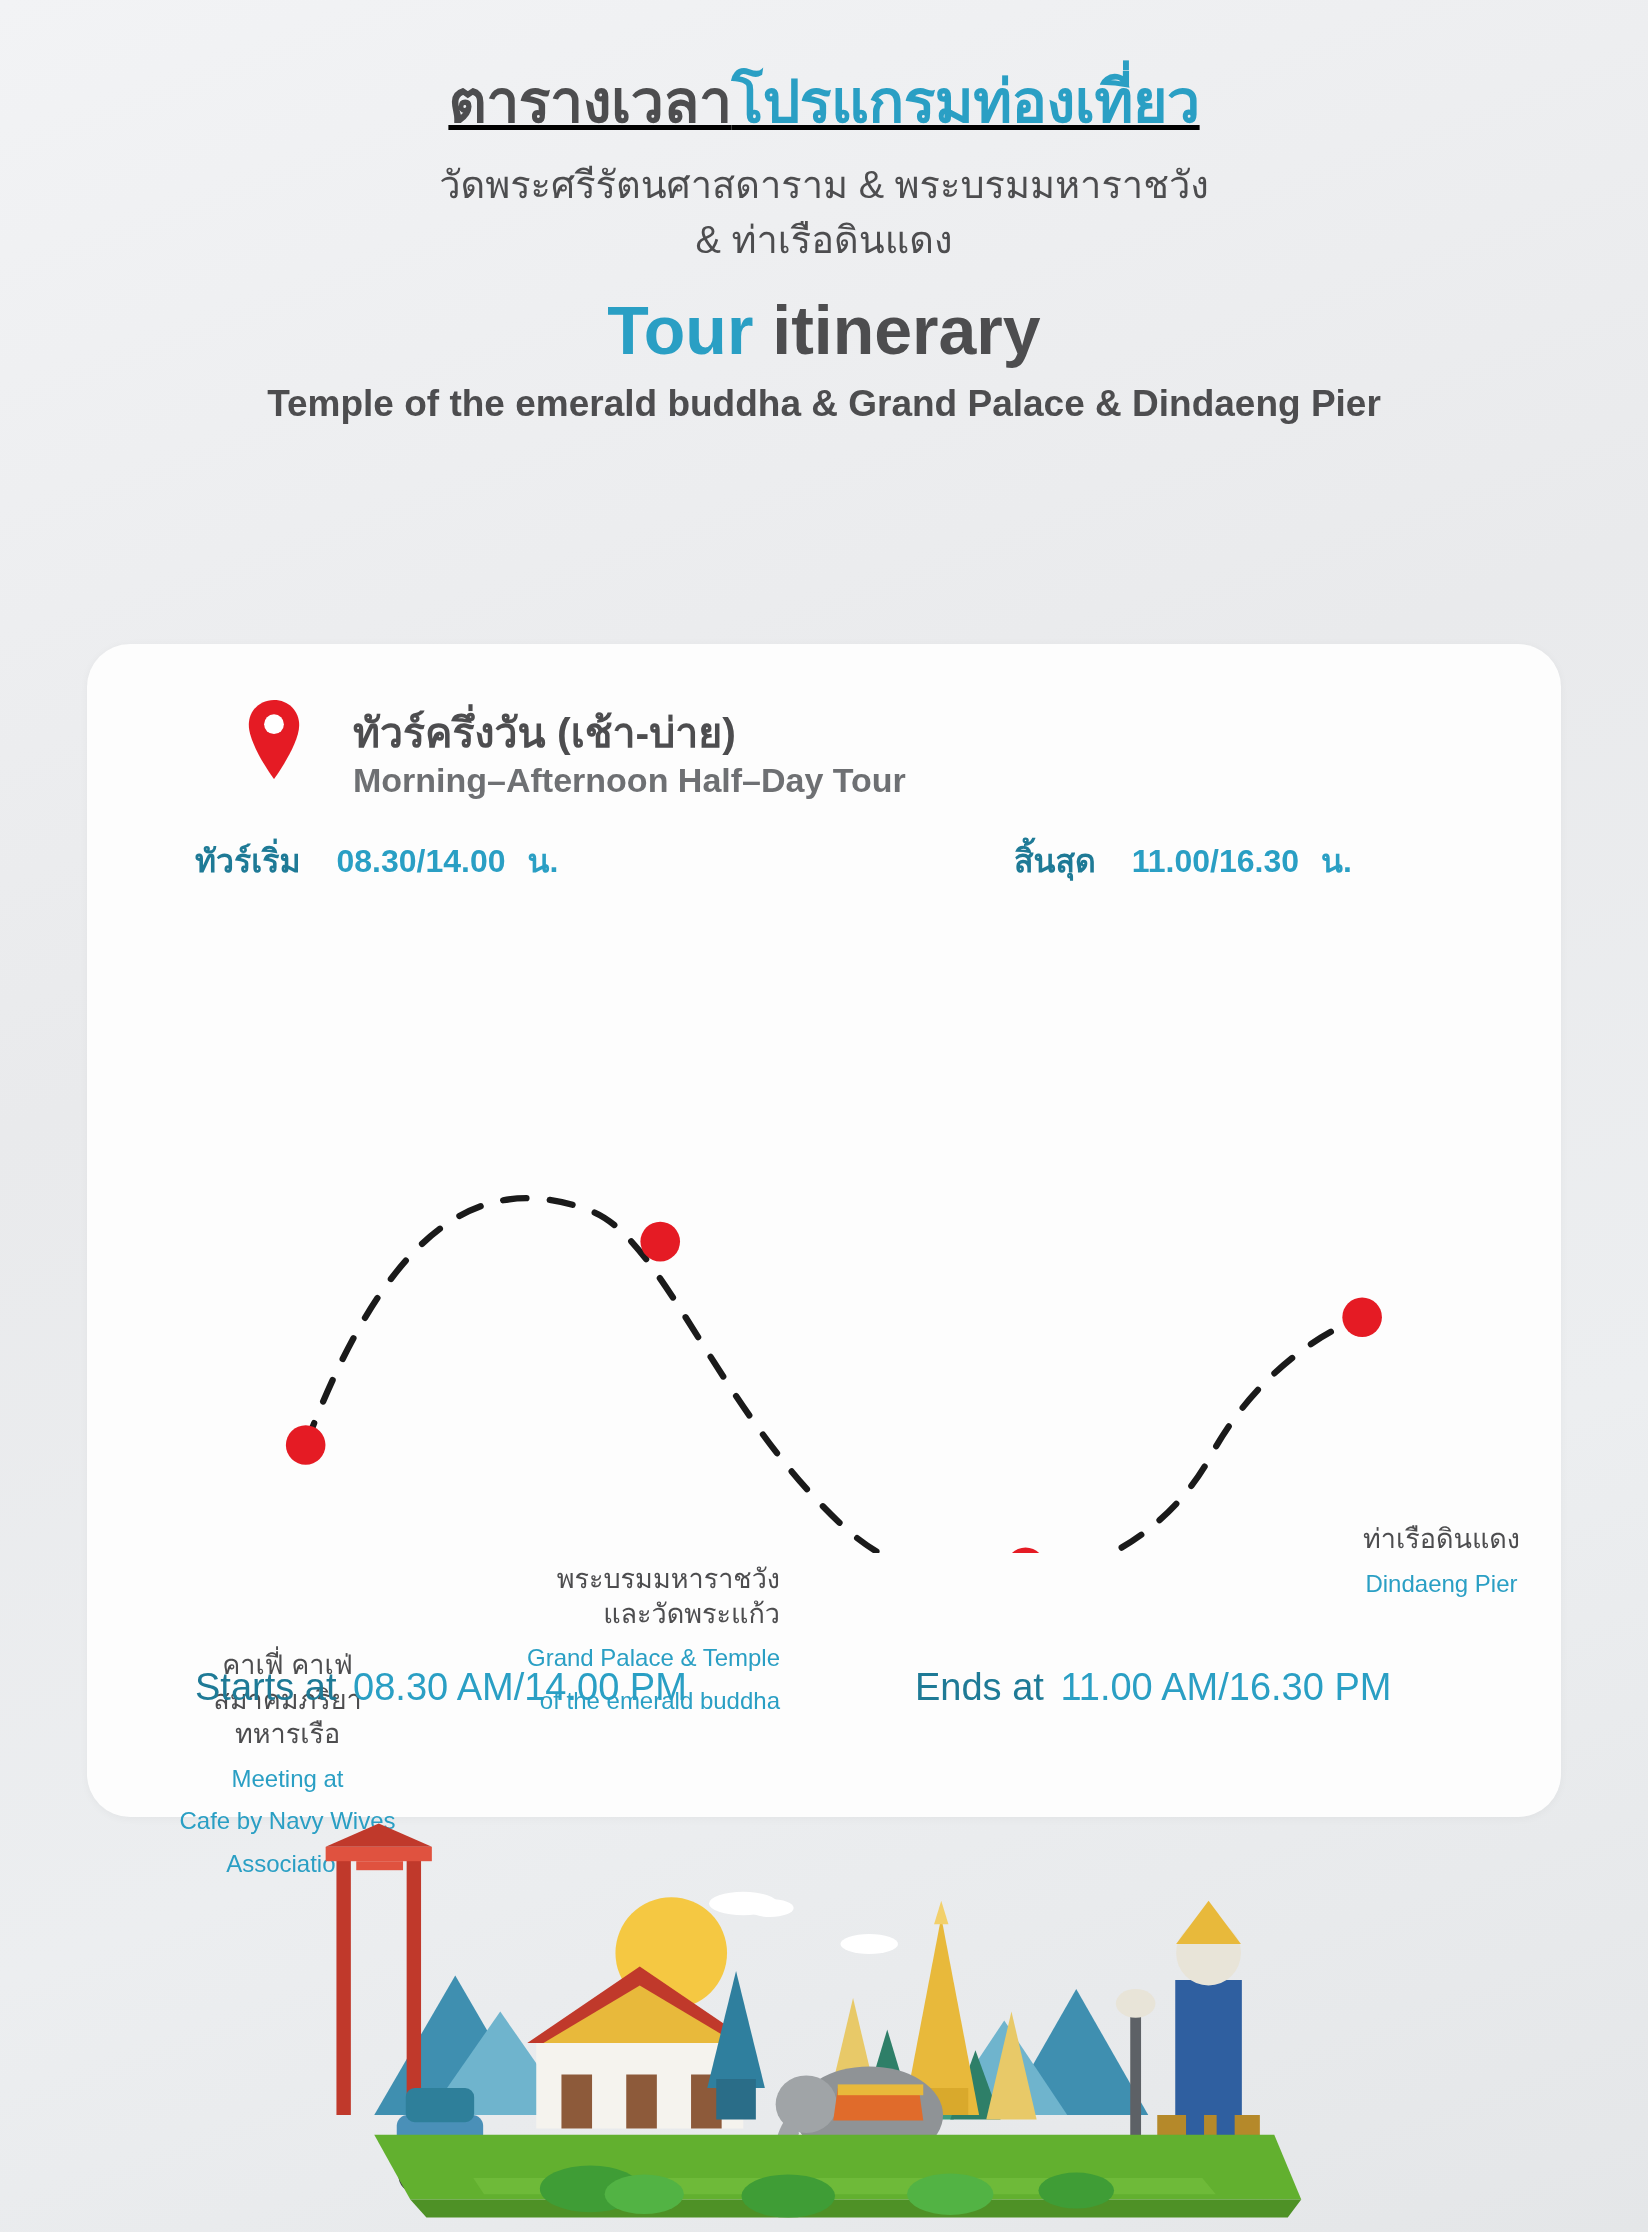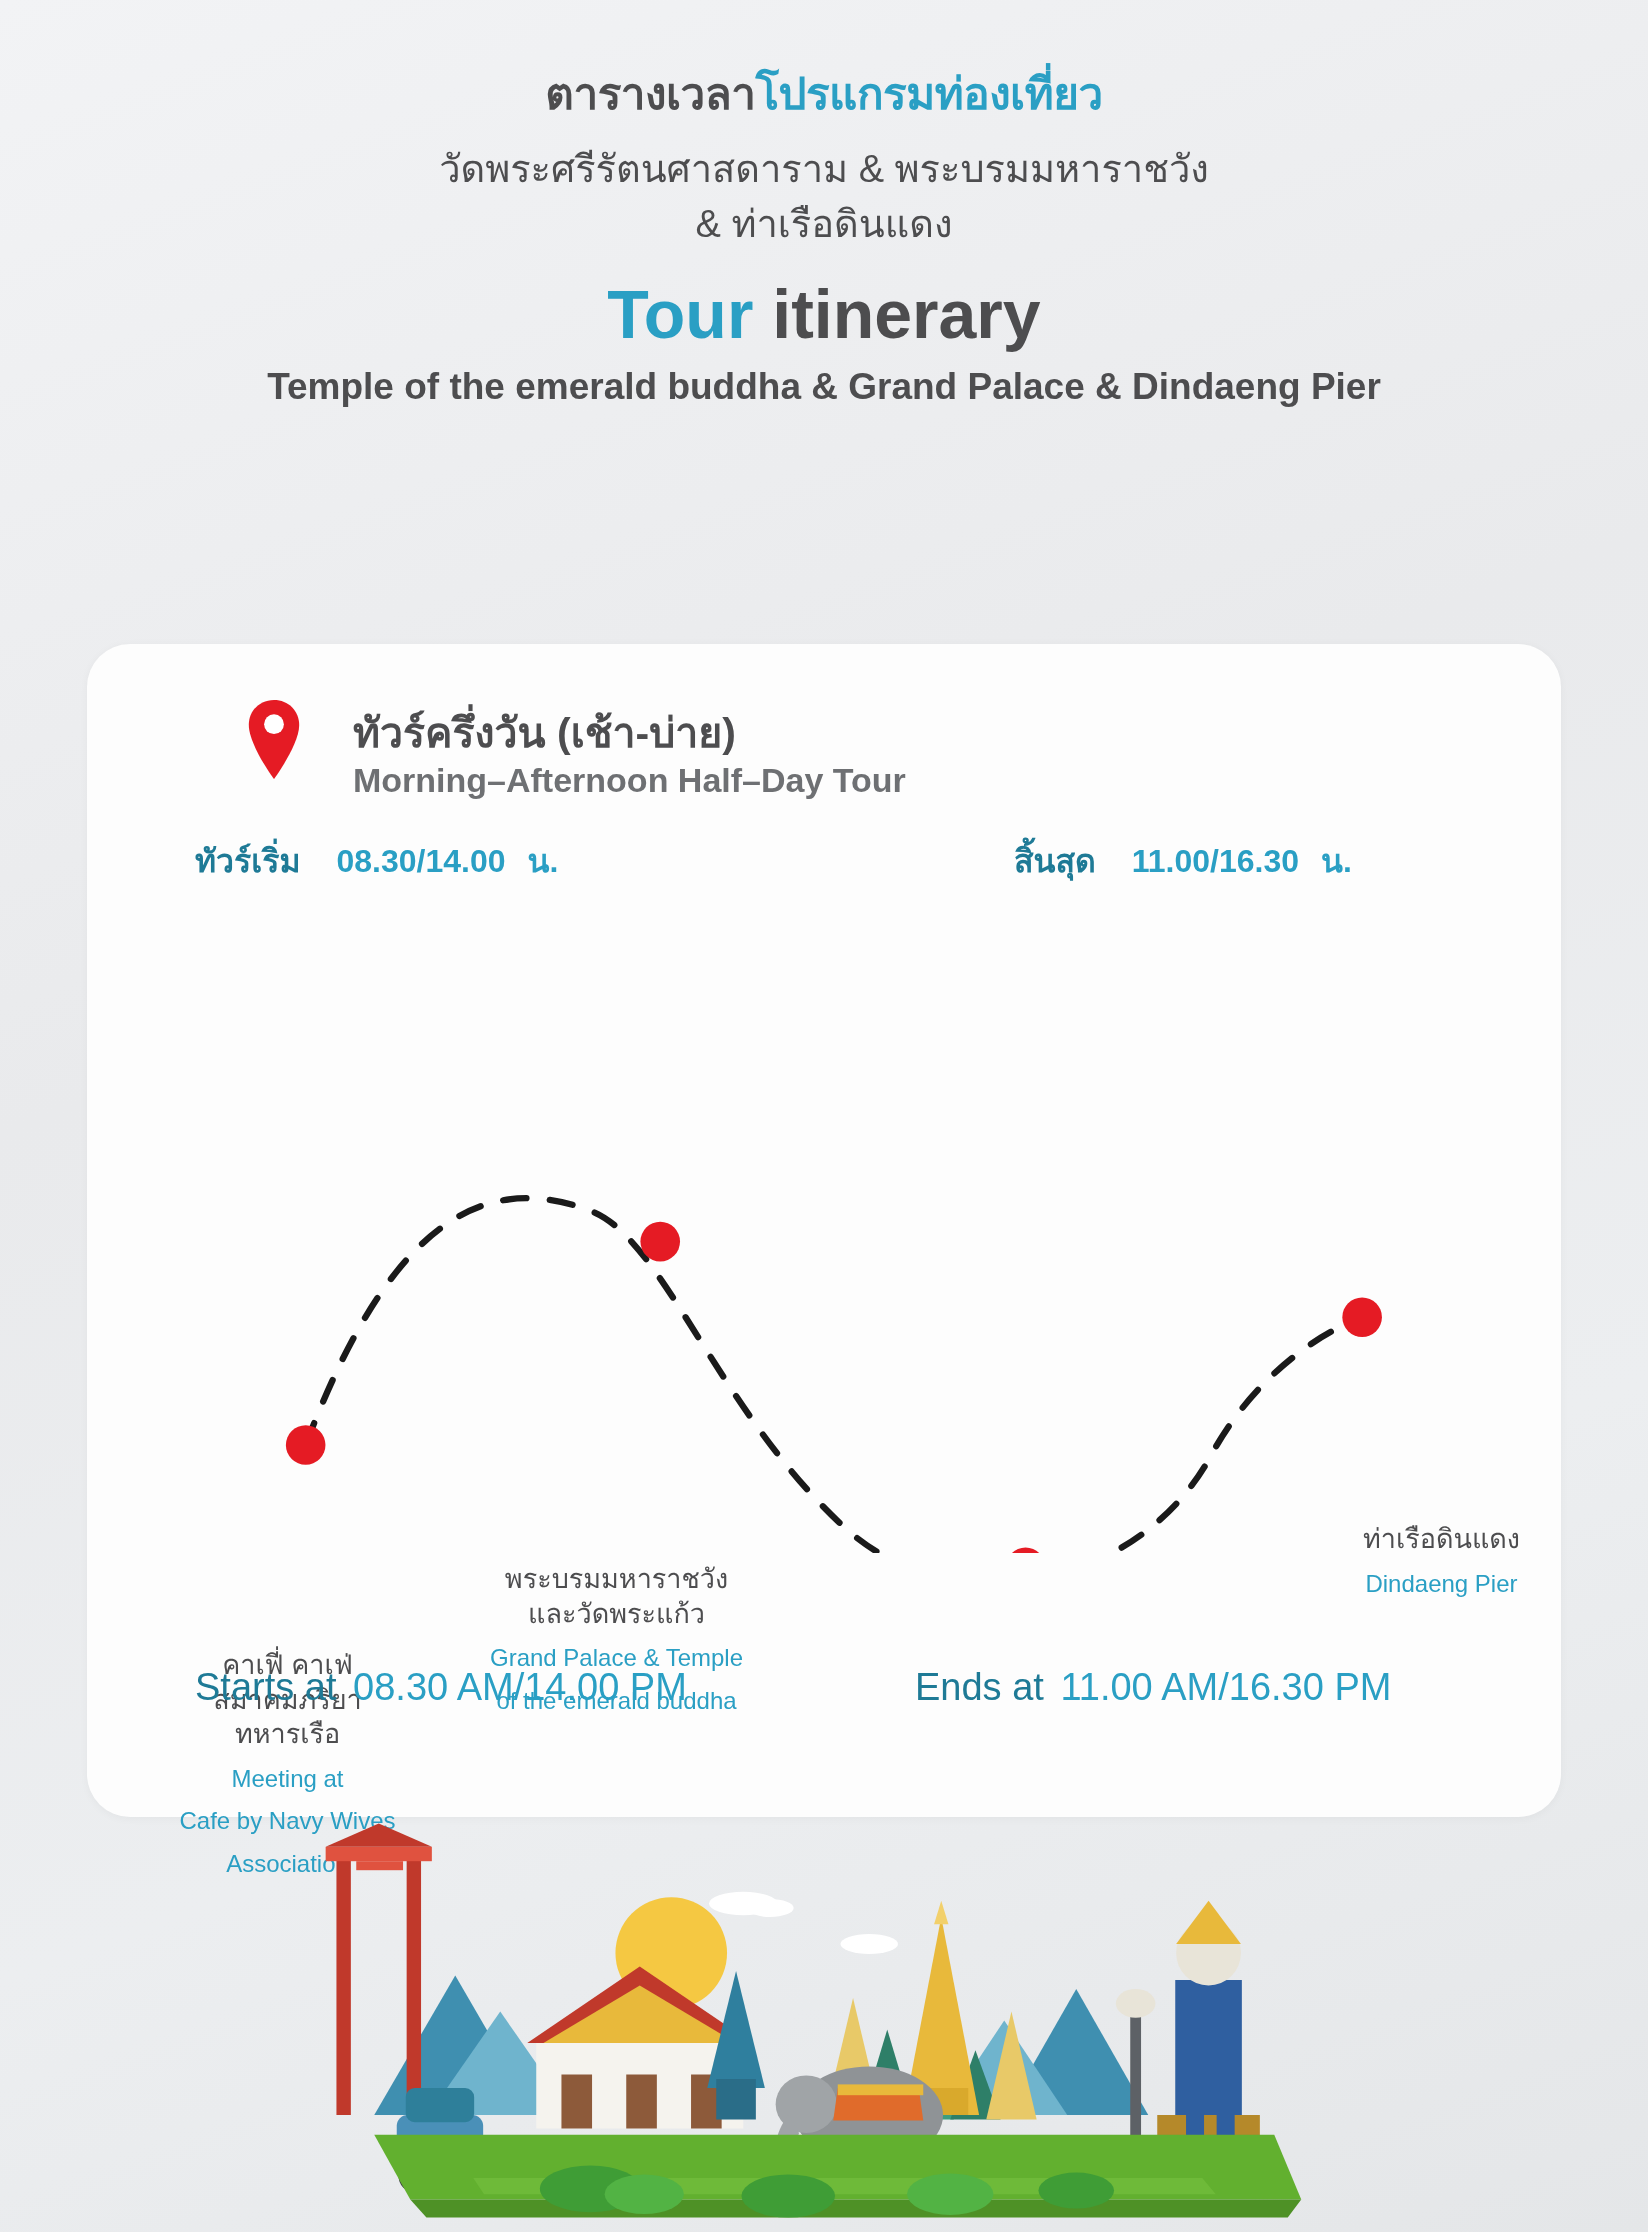--- a/index.html
+++ b/index.html
@@ -15,24 +15,25 @@
     position: relative;
     overflow: hidden;
   }
 
   
   .header {
     padding-top: 70px;
     text-align: center;
   }
   .title-th {
-    font-size: 44px;
+    font-size: 59px;
     font-weight: bold;
     letter-spacing: -0.5px;
     line-height: 1.1;
+    text-decoration: underline;
   }
   .title-th .dark { color: #4d4d4f; }
   .title-th .blue { color: #2a9fc4; }
 
   .sub-th {
     margin-top: 23.4px;
     font-size: 38px;
     color: #4d4d4f;
     line-height: 1.45;
     font-weight: 400;
@@ -155,21 +156,21 @@
     font-weight: 400;
   }
   .stop .en {
     font-size: 24px;
     color: #2a9fc4;
     font-weight: 400;
     margin-top: 12px;
   }
 
   #stop-1 { left: 52px;  top: 1004px; width: 297px; }
-  #stop-2 { left: 354px; top: 918px; width: 351px; }
+  #stop-2 { left: 342px; top: 918px; width: 351px; text-align: right; }
   #stop-3 { left: 810px; top: 963px; width: 342px; }
   #stop-4 { left: 1179px; top: 878px; width: 351px; }
 
   
   .card-foot {
     position: absolute;
     top: 1022px;
     left: 0;
     width: 100%;
   }

